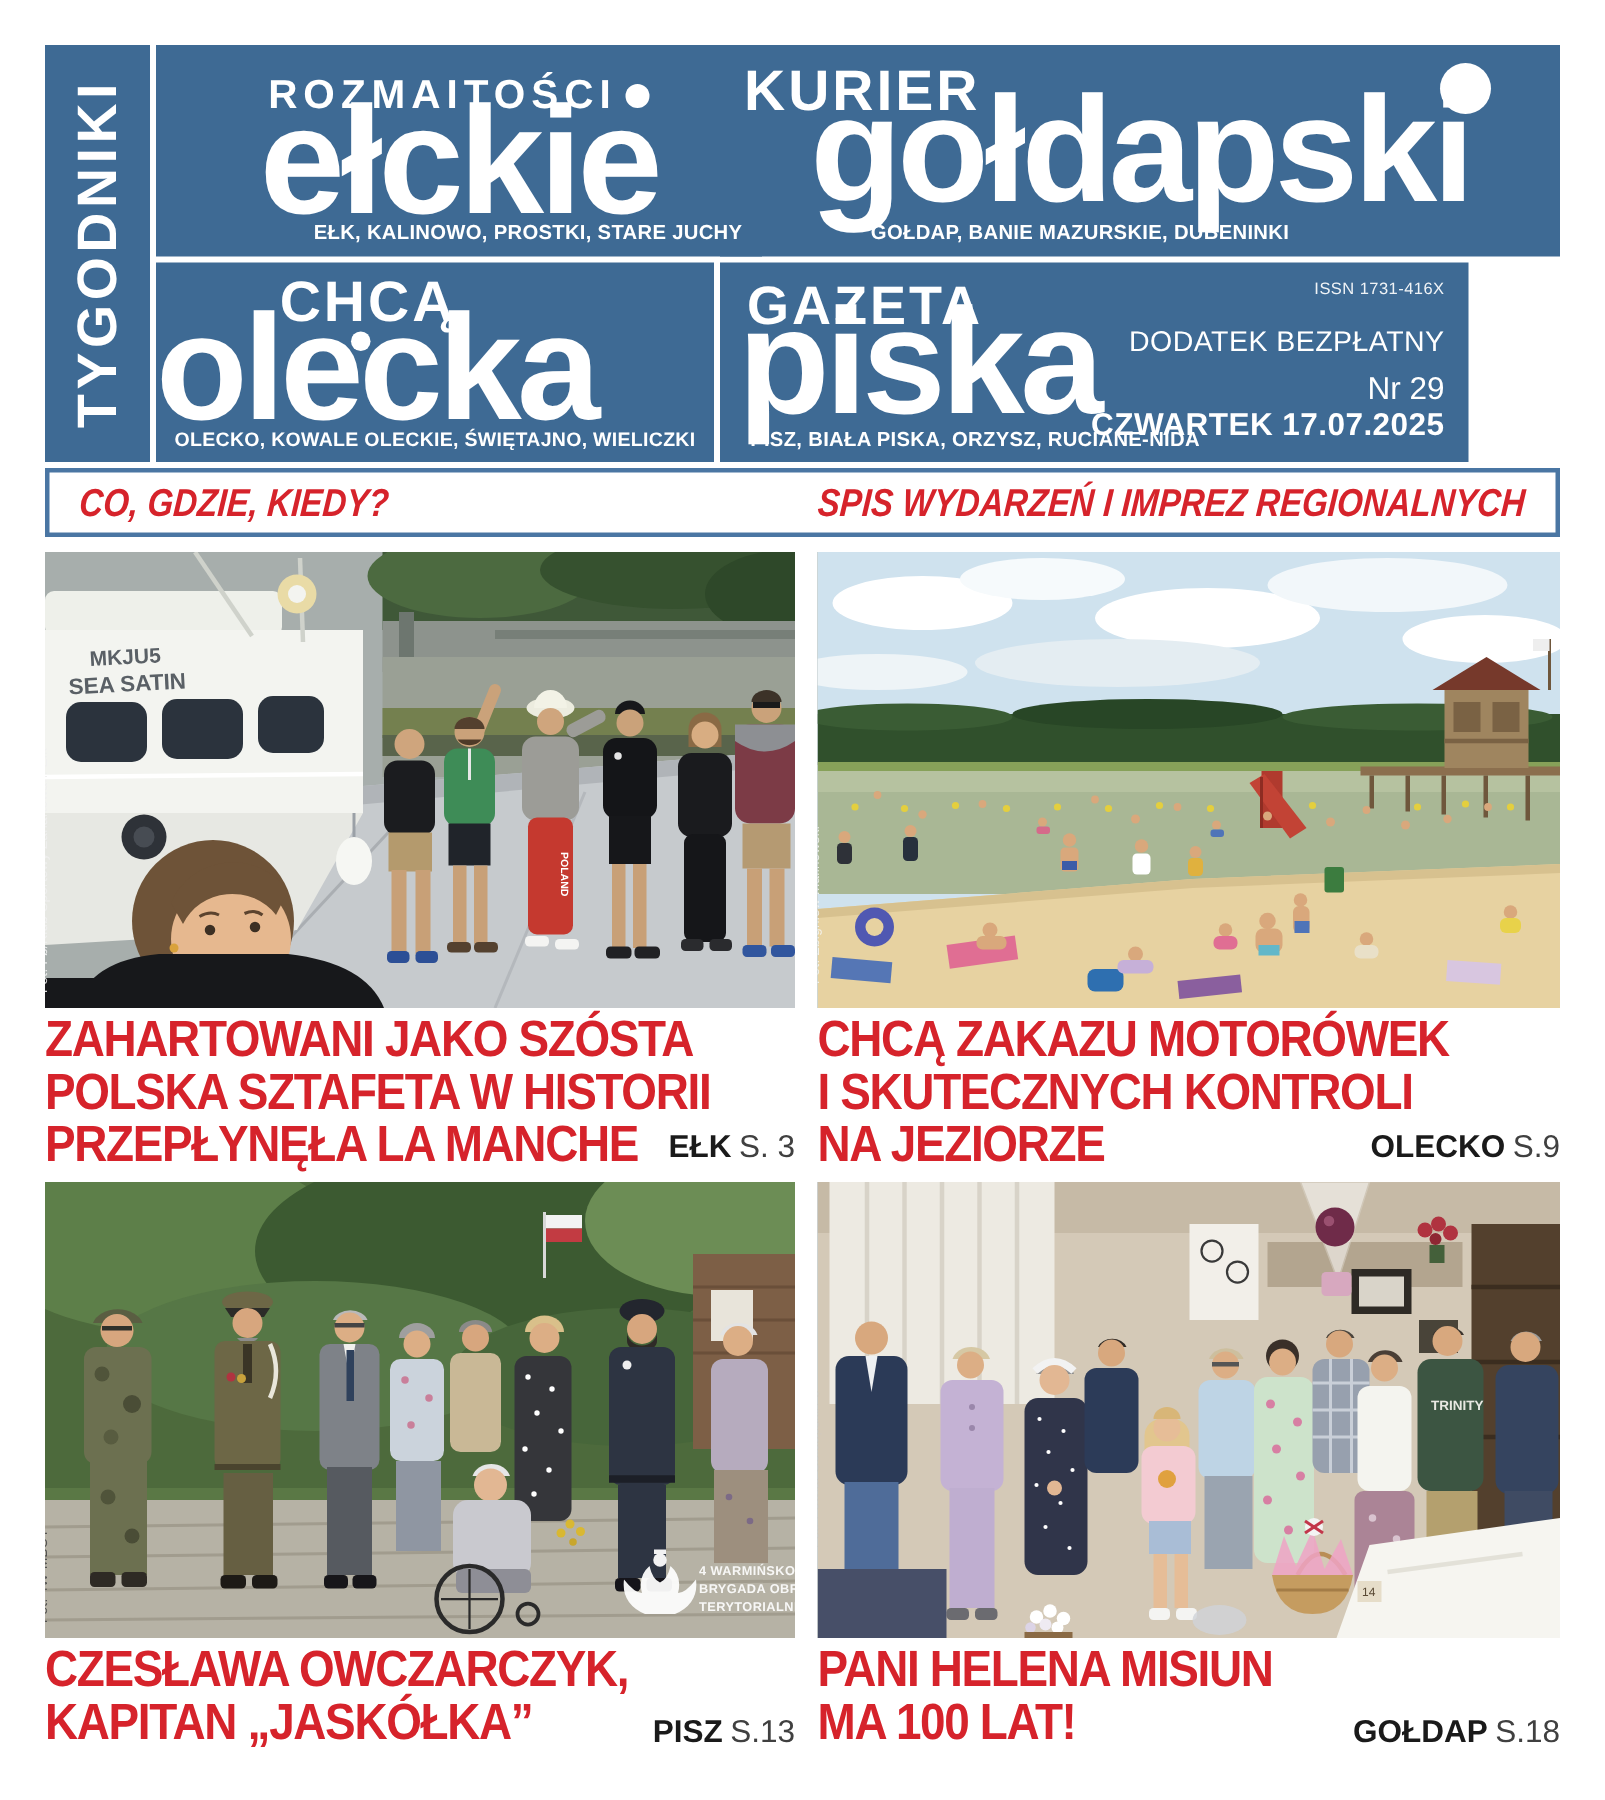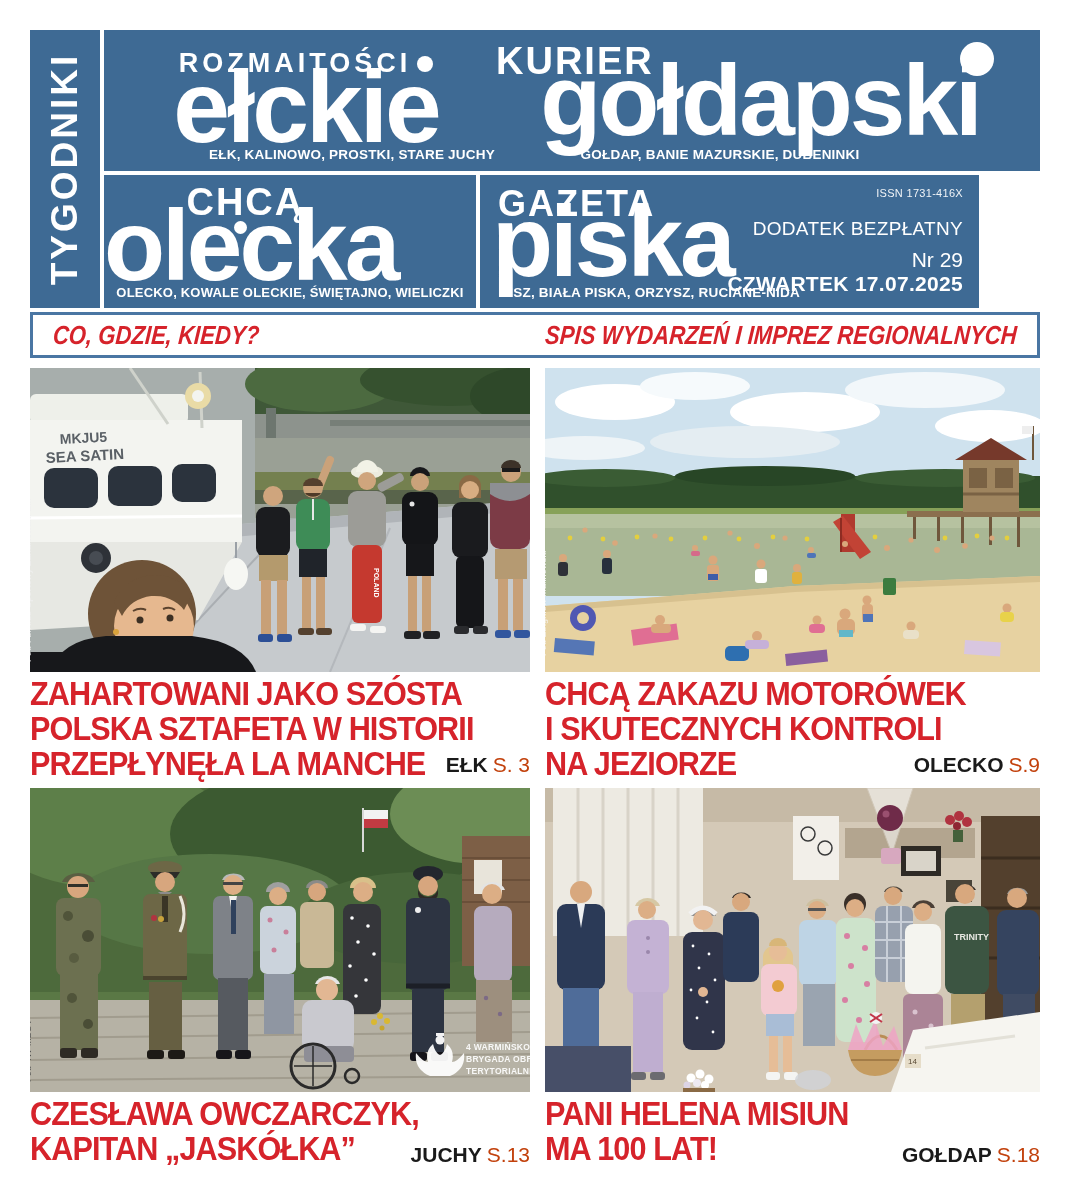--- a/index.html
+++ b/index.html
@@ -65,21 +65,21 @@
   
   .hl{position:absolute;color:#d6232b;}
   .h1{left:30px;top:676px;width:500px;height:106px;}
   .h2{left:545px;top:676px;width:495px;height:106px;}
   .h3{left:30px;top:1096px;width:500px;height:76px;}
   .h4{left:545px;top:1096px;width:495px;height:76px;}
   .lines{transform:scaleX(.9);transform-origin:0 0;}
   .ln{font-weight:700;font-size:34px;line-height:35px;letter-spacing:-1px;white-space:nowrap;}
   .ref{position:absolute;right:0;bottom:5px;white-space:nowrap;}
   .loc{color:#1a1a1a;font-weight:700;font-size:21px;}
-  .pg{color:#c2410c;font-weight:400;font-size:21px;margin-left:5px;}
+  .pg{color:#404040;font-weight:400;font-size:21px;margin-left:5px;}
 </style>
 </head>
 <body>
 
 <div class="page">
 
   <div class="header">
     <div class="blue strip">
       <span class="v">TYGODNIKI</span>
     </div>
@@ -681,21 +681,21 @@
     </svg>
     <span class="credit">Fot. Powiat Gołdapski/Fb</span>
   </div>
 
   <div class="hl h3">
     <div class="lines">
       <div class="ln">CZESŁAWA OWCZARCZYK,</div>
       <div class="ln">KAPITAN „JASKÓŁKA”</div>
     </div>
     <div class="ref">
-      <span class="loc">JUCHY</span><span class="pg">S.13</span>
+      <span class="loc">PISZ</span><span class="pg">S.13</span>
     </div>
   </div>
 
   <div class="hl h4">
     <div class="lines">
       <div class="ln">PANI HELENA MISIUN</div>
       <div class="ln">MA 100 LAT!</div>
     </div>
     <div class="ref">
       <span class="loc">GOŁDAP</span><span class="pg">S.18</span>

